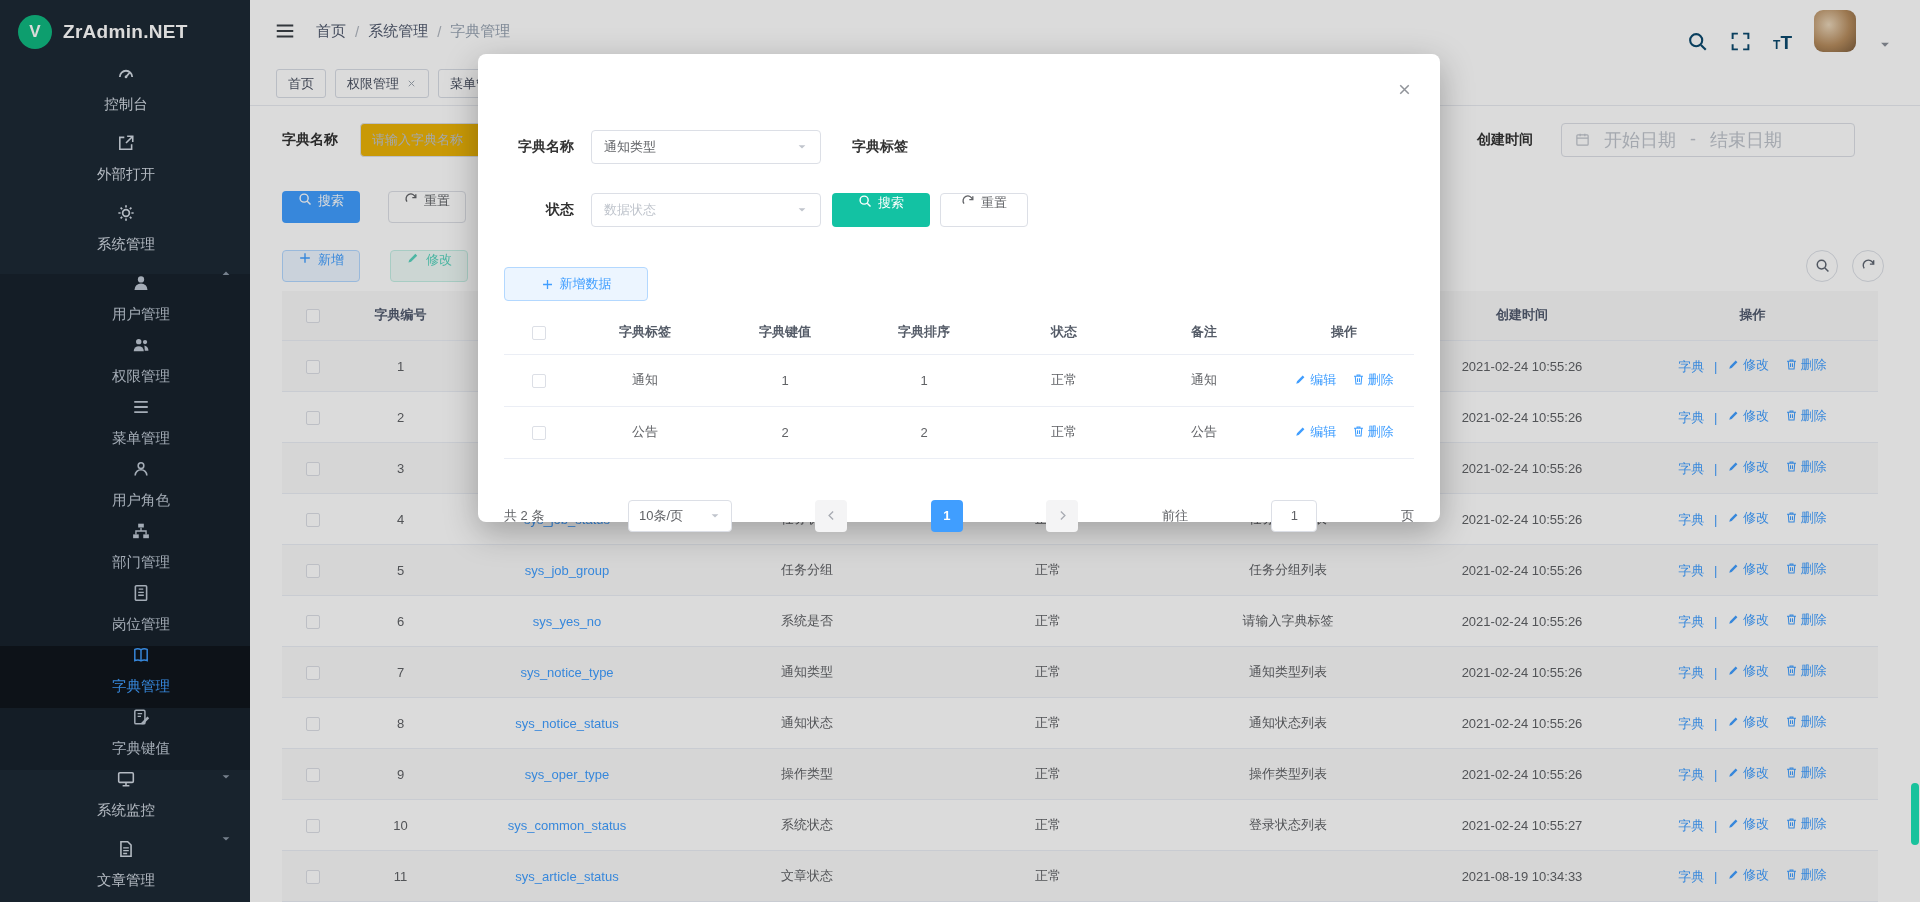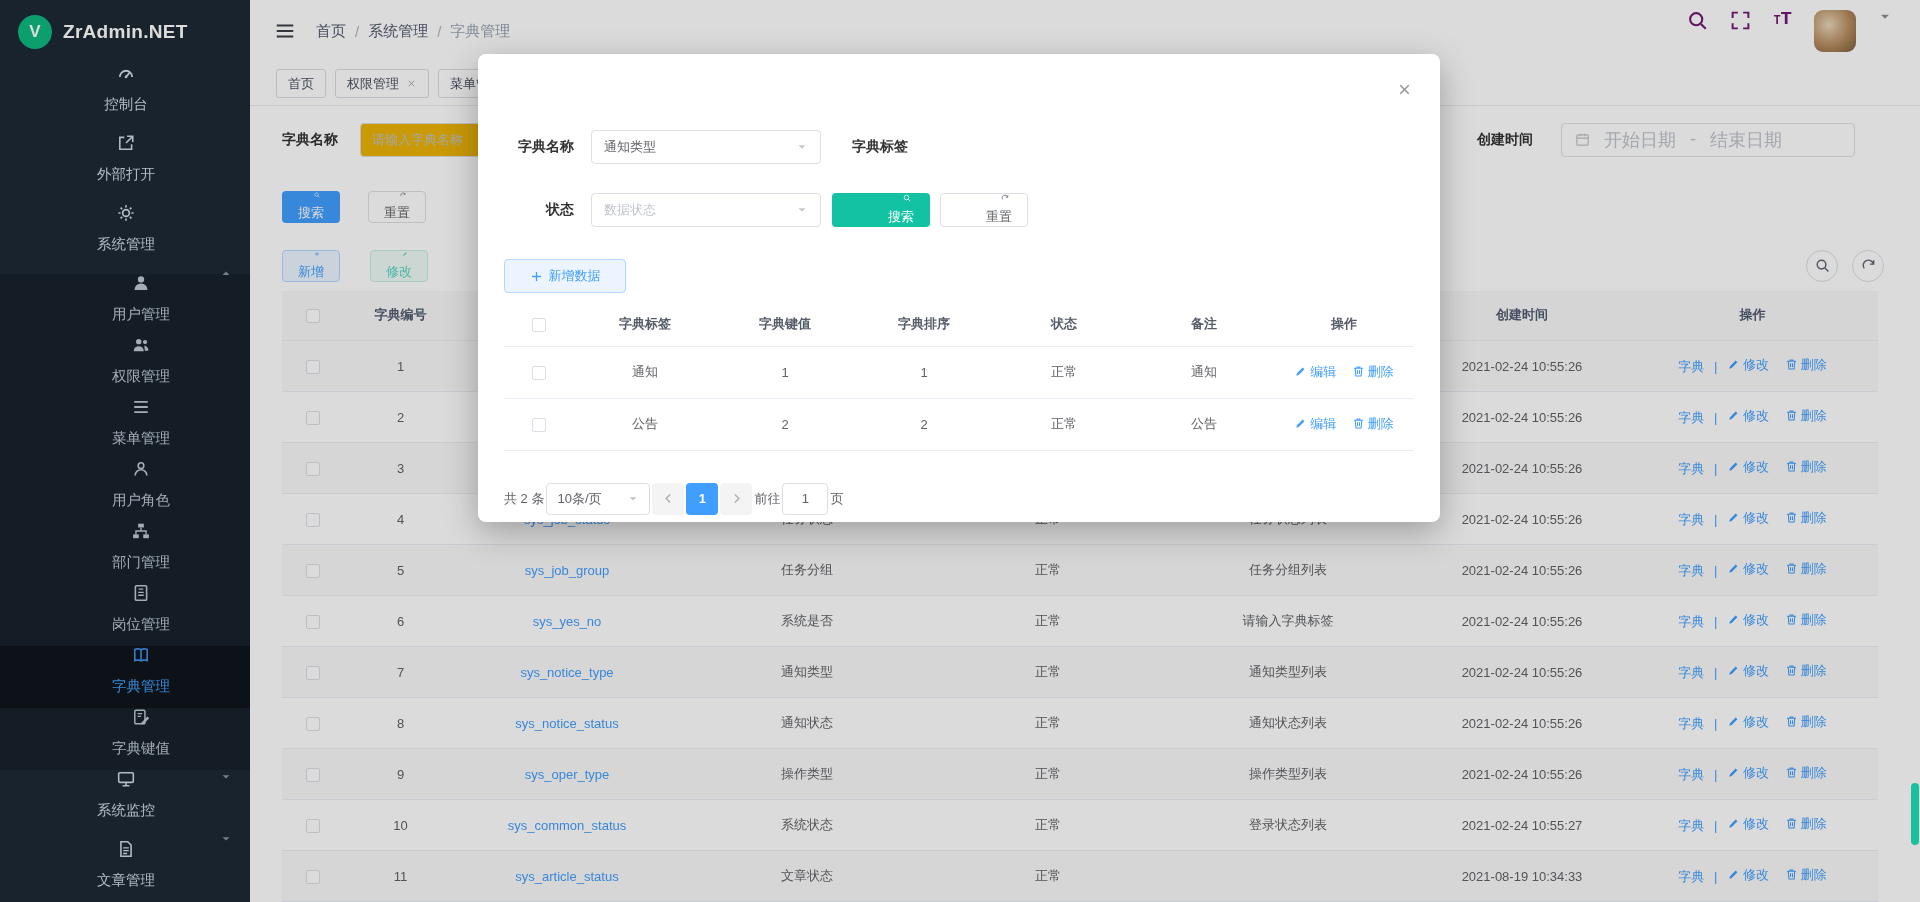--- a/index.html
+++ b/index.html
@@ -20,21 +20,21 @@
   .menu-item .ic{width:18px;height:18px;flex-shrink:0;}
   .menu-item .caret{margin-left:auto;width:12px;height:12px;color:#8a97a5;flex-shrink:0;}
 
   
   .main{flex:1;min-width:0;display:flex;flex-direction:column;background:#fff;}
   .navbar{height:64px;display:flex;align-items:center;padding:0 28px 0 24px;background:#fff;}
   .burger{width:22px;height:22px;color:#3b4046;margin-right:20px;cursor:pointer;}
   .breadcrumb{display:flex;align-items:center;gap:9px;font-size:15px;color:#515a6e;}
   .bc-sep{color:#b0b6bf;}
   .bc-last{color:#97a3b2;}
-  .nav-right{margin-left:auto;display:flex;align-items:flex-start;gap:22px;color:#701a75;font-family:Liberation Mono, monospace;}
+  .nav-right{margin-left:auto;display:flex;align-items:flex-end;gap:22px;color:#0c4a6e;}
   .nav-ic{width:21px;height:21px;cursor:pointer;}
   .font-ic{font-weight:700;font-size:19px;cursor:pointer;line-height:1;}
   .font-ic .small-t{font-size:12px;}
   .avatar{width:42px;height:42px;border-radius:9px;cursor:pointer;background:radial-gradient(circle at 35% 35%,#ead6ba,#b68c5e 55%,#7a5c3c);}
   .nav-caret{width:14px;height:14px;color:#8a8f98;cursor:pointer;}
 
   .tabsbar{height:44px;display:flex;align-items:center;gap:9px;padding:0 26px;background:#fff;border-bottom:1px solid #e8ebf0;}
   .tab{height:29px;display:inline-flex;align-items:center;gap:7px;padding:0 11px;border:1px solid #d8dce5;background:#fff;font-size:13px;color:#495060;border-radius:3px;cursor:pointer;white-space:nowrap;}
   .tab-close{width:11px;height:11px;color:#9aa2ad;cursor:pointer;}
 
@@ -42,21 +42,21 @@
   .filter-row{display:flex;align-items:center;height:34px;}
   .f-label{font-size:14px;font-weight:700;color:#333;margin-right:22px;white-space:nowrap;}
   .f-input{width:200px;height:34px;border:1px solid #dcdfe6;border-radius:4px;padding:0 11px;font-size:13px;color:#606266;background:#eab308;outline:none;}
   .f-input::placeholder{color:#bfc4cc;}
   .filter-right{margin-left:auto;display:flex;align-items:center;margin-right:43px;}
   .filter-right .f-label{margin-right:28px;}
   .daterange{width:294px;height:34px;border:1px solid #dcdfe6;border-radius:4px;display:flex;align-items:center;gap:14px;padding:0 13px;background:#fff;font-size:18px;color:#bfc4cc;cursor:pointer;}
   .daterange .ic{width:15px;height:15px;color:#c0c4cc;flex-shrink:0;}
   .daterange .dr-txt{flex:0 0 auto;}
 
-  .btn{height:32px;padding:0 15px;border-radius:4px;font-size:13px;display:inline-flex;align-items:flex-end;gap:6px;cursor:pointer;border:1px solid transparent;white-space:nowrap;flex-direction:column;}
+  .btn{height:32px;padding:0 15px;border-radius:4px;font-size:13px;display:inline-flex;align-items:flex-start;gap:6px;cursor:pointer;border:1px solid transparent;white-space:nowrap;}
   .btn .bic{width:14px;height:14px;}
   .btn-primary{background:#409eff;color:#fff;}
   .btn-default{background:#fff;border-color:#dcdfe6;color:#606266;}
   .btn-plain-blue{background:#ecf5ff;border-color:#b3d8ff;color:#409eff;}
   .btn-plain-green{background:#e7f8f3;border-color:#abe8d9;color:#13c2a3;opacity:.7;}
   .btn-teal{background:#13c2a3;color:#fff;height:34px;}
   .btn-h34{height:34px;}
   .btn-row{margin-top:34px;display:flex;gap:28px;}
   .tool-row{margin-top:27px;display:flex;gap:30px;align-items:center;}
   .mini-group{margin-left:auto;display:flex;gap:14px;margin-right:14px;}
@@ -82,26 +82,26 @@
   .dlg-row{display:flex;align-items:center;height:34px;}
   .dlg-row2{margin-top:29px;}
   .dlg-label{width:70px;font-size:14px;font-weight:700;color:#333;text-align:right;margin-right:17px;white-space:nowrap;}
   .dlg-label.lbl2{width:70px;margin-left:17px;}
   .dlg-select{width:230px;height:34px;border:1px solid #dcdfe6;border-radius:4px;display:flex;align-items:center;justify-content:space-between;padding:0 12px;font-size:13px;color:#606266;background:#fff;cursor:pointer;}
   .dlg-select .caret{width:12px;height:12px;color:#c0c4cc;}
   .placeholder{color:#bfc4cc;}
   .dlg-input{width:227px;height:34px;border:1px solid #dcdfe6;border-radius:4px;padding:0 11px;font-size:13px;color:#606266;outline:none;}
   .dlg-input::placeholder{color:#bfc4cc;}
   .dlg-btns{display:flex;gap:10px;margin-left:11px;}
-  .add-data-btn{margin-top:32px;width:122px;height:34px;background:#ecf5ff;border:1px solid #b3d8ff;color:#409eff;border-radius:4px;font-size:13px;display:inline-flex;align-items:center;justify-content:center;gap:6px;cursor:pointer;}
+  .add-data-btn{margin-top:40px;width:144px;height:34px;background:#ecf5ff;border:1px solid #b3d8ff;color:#409eff;border-radius:4px;font-size:13px;display:inline-flex;align-items:center;justify-content:center;gap:6px;cursor:pointer;}
   .add-data-btn .bic{width:13px;height:13px;}
   table.dlg-table{margin-top:9px;width:910px;table-layout:fixed;border-collapse:collapse;font-size:13px;color:#606266;}
   table.dlg-table th{height:44px;font-weight:600;color:#555c68;border-bottom:1px solid #ebeef5;background:#fff;}
   table.dlg-table td{height:52px;text-align:center;border-bottom:1px solid #ebeef5;}
-  .dlg-pager{margin-top:32px;display:flex;align-items:center;justify-content:flex-start;gap:2px;font-size:13px;color:#606266;}
+  .dlg-pager{margin-top:41px;display:flex;align-items:center;justify-content:space-between;gap:8px;font-size:13px;color:#606266;}
   .pager-select{width:104px;height:32px;border:1px solid #dcdfe6;border-radius:4px;display:flex;align-items:center;justify-content:space-between;padding:0 10px;cursor:pointer;background:#fff;}
   .pager-select .caret{width:12px;height:12px;color:#c0c4cc;}
   .pg-btn{width:32px;height:32px;border-radius:4px;background:#f4f4f5;color:#a8abb2;display:flex;align-items:center;justify-content:center;cursor:pointer;}
   .pg-btn .ic{width:13px;height:13px;}
   .pg-cur{background:#409eff;color:#fff;font-weight:600;font-size:13px;}
   .pg-input{width:46px;height:32px;border:1px solid #dcdfe6;border-radius:4px;text-align:center;font-size:13px;color:#606266;outline:none;}
 
   .page-scrollbar{position:absolute;top:0;right:1px;width:8px;height:100%;z-index:60;}
   .page-scrollbar .thumb{position:absolute;top:783px;left:0;width:8px;height:62px;border-radius:4px;background:#18c29c;cursor:pointer;}
 </style>

